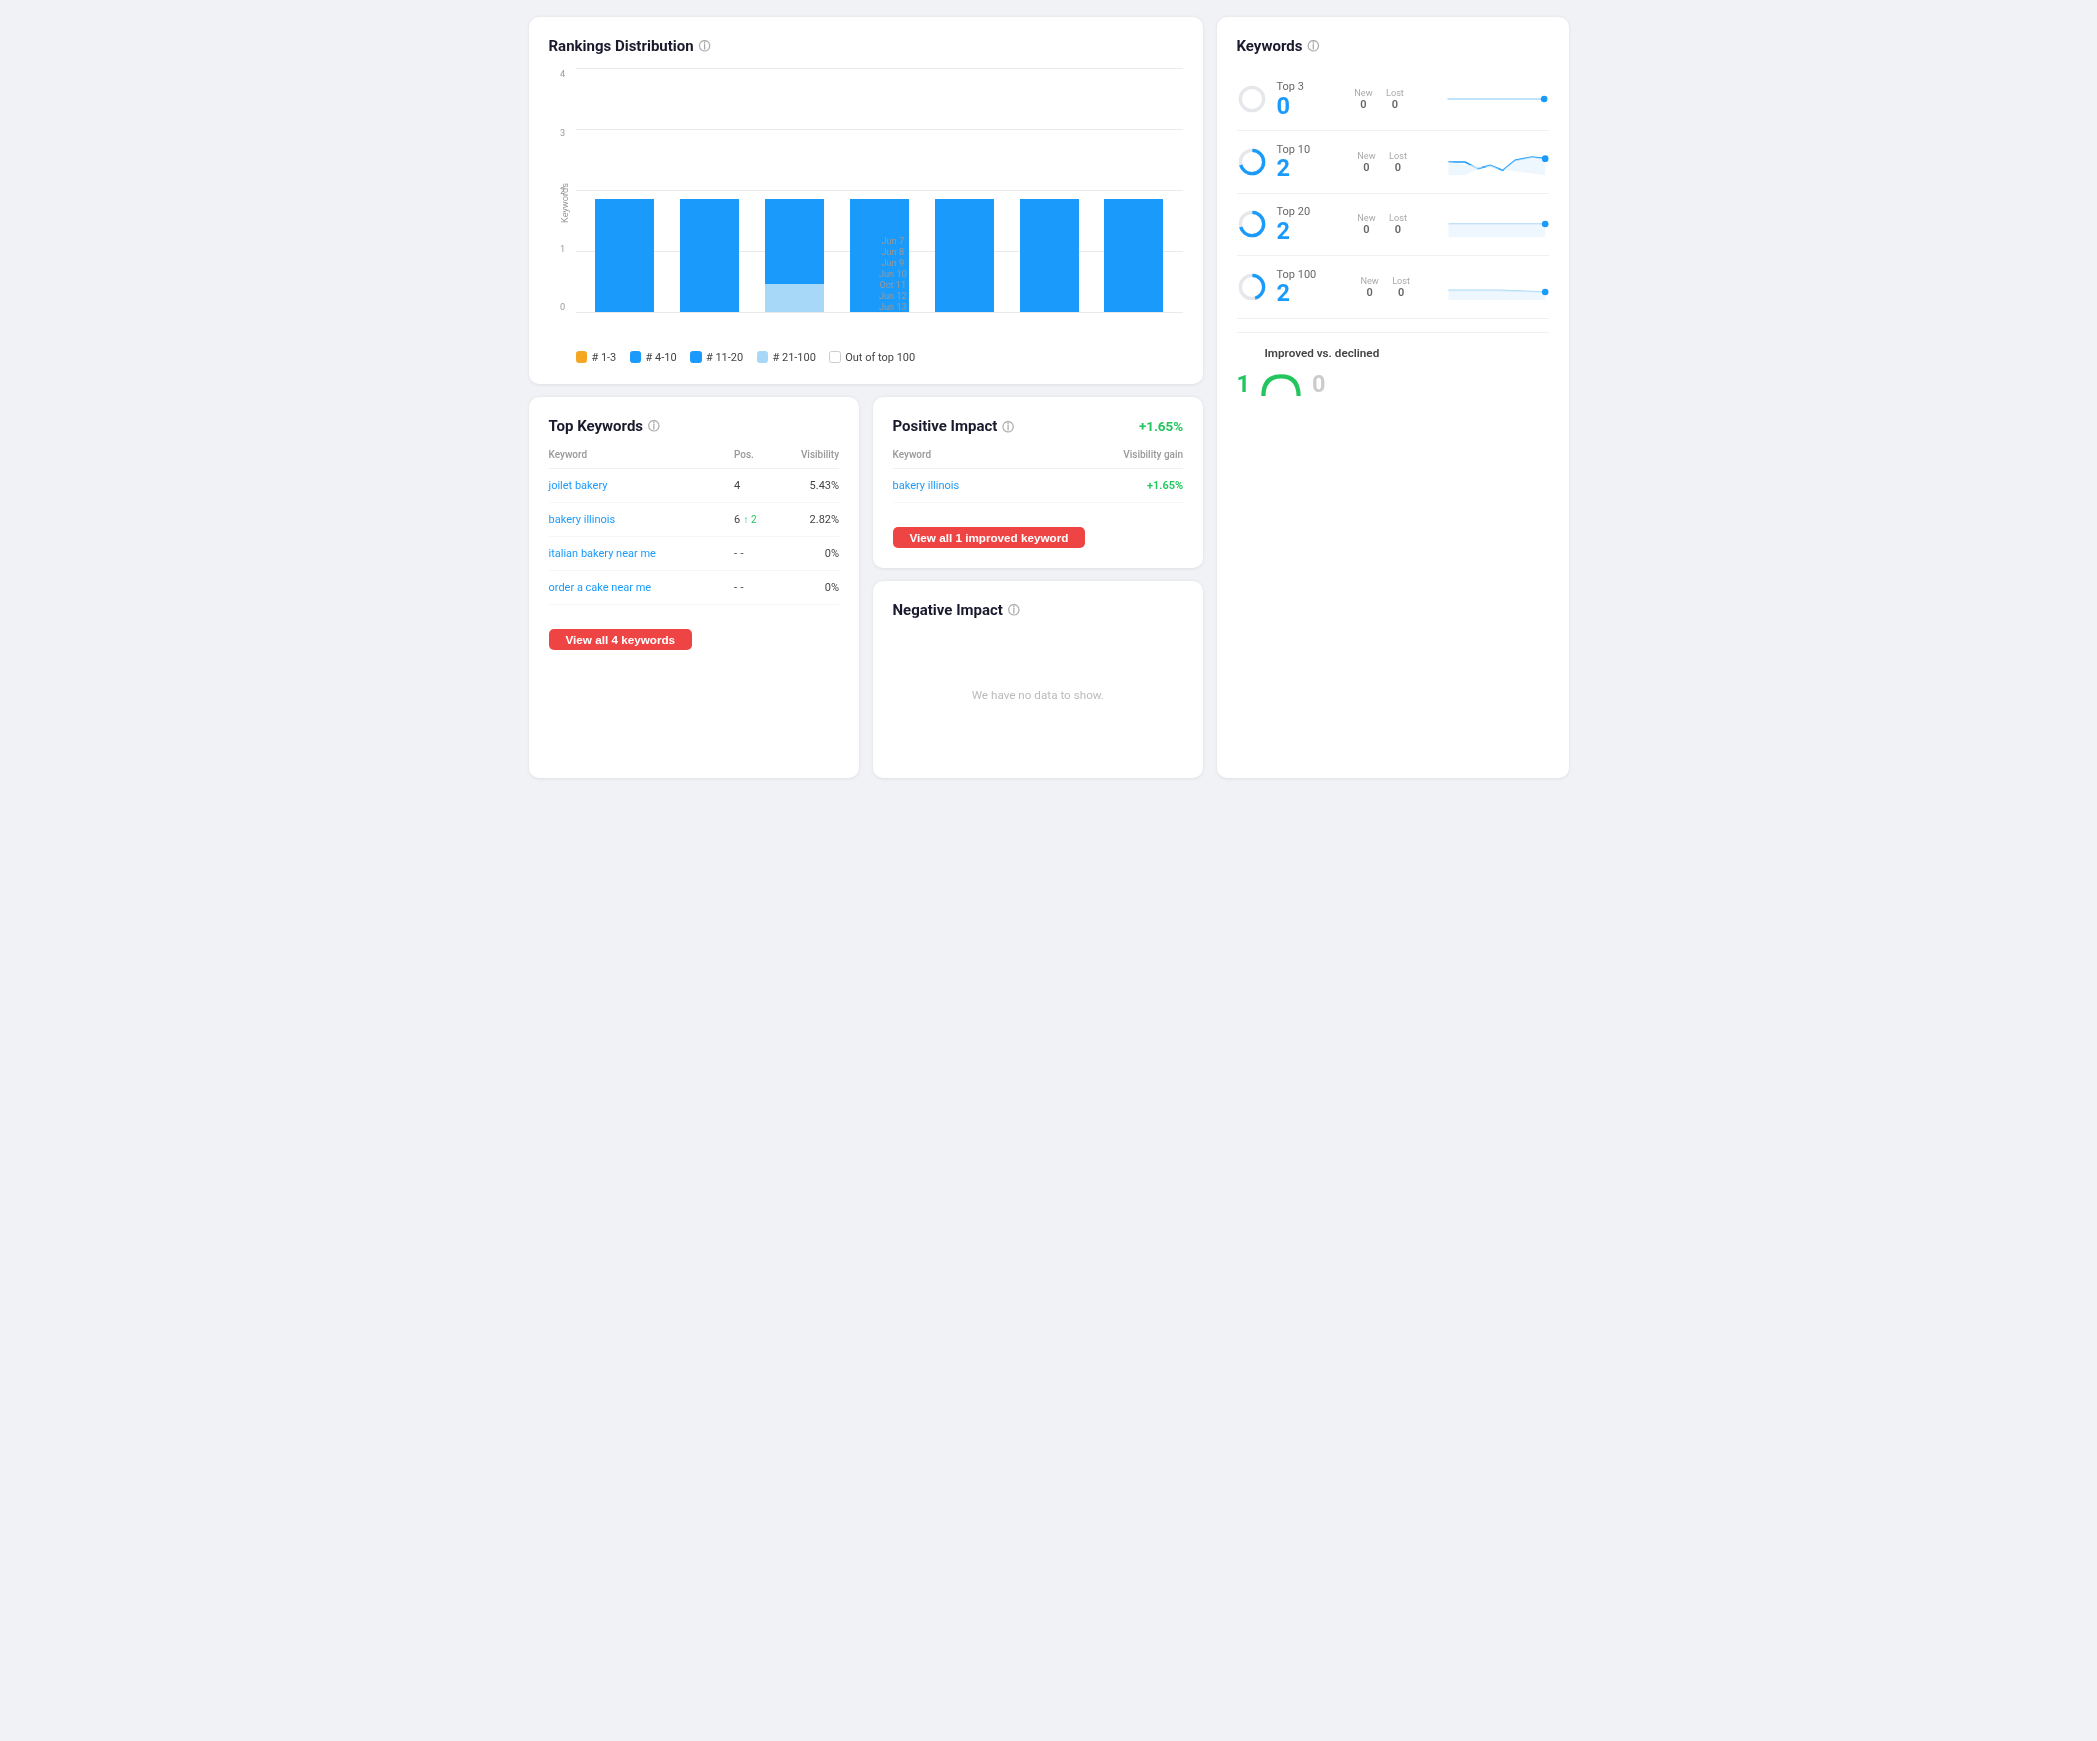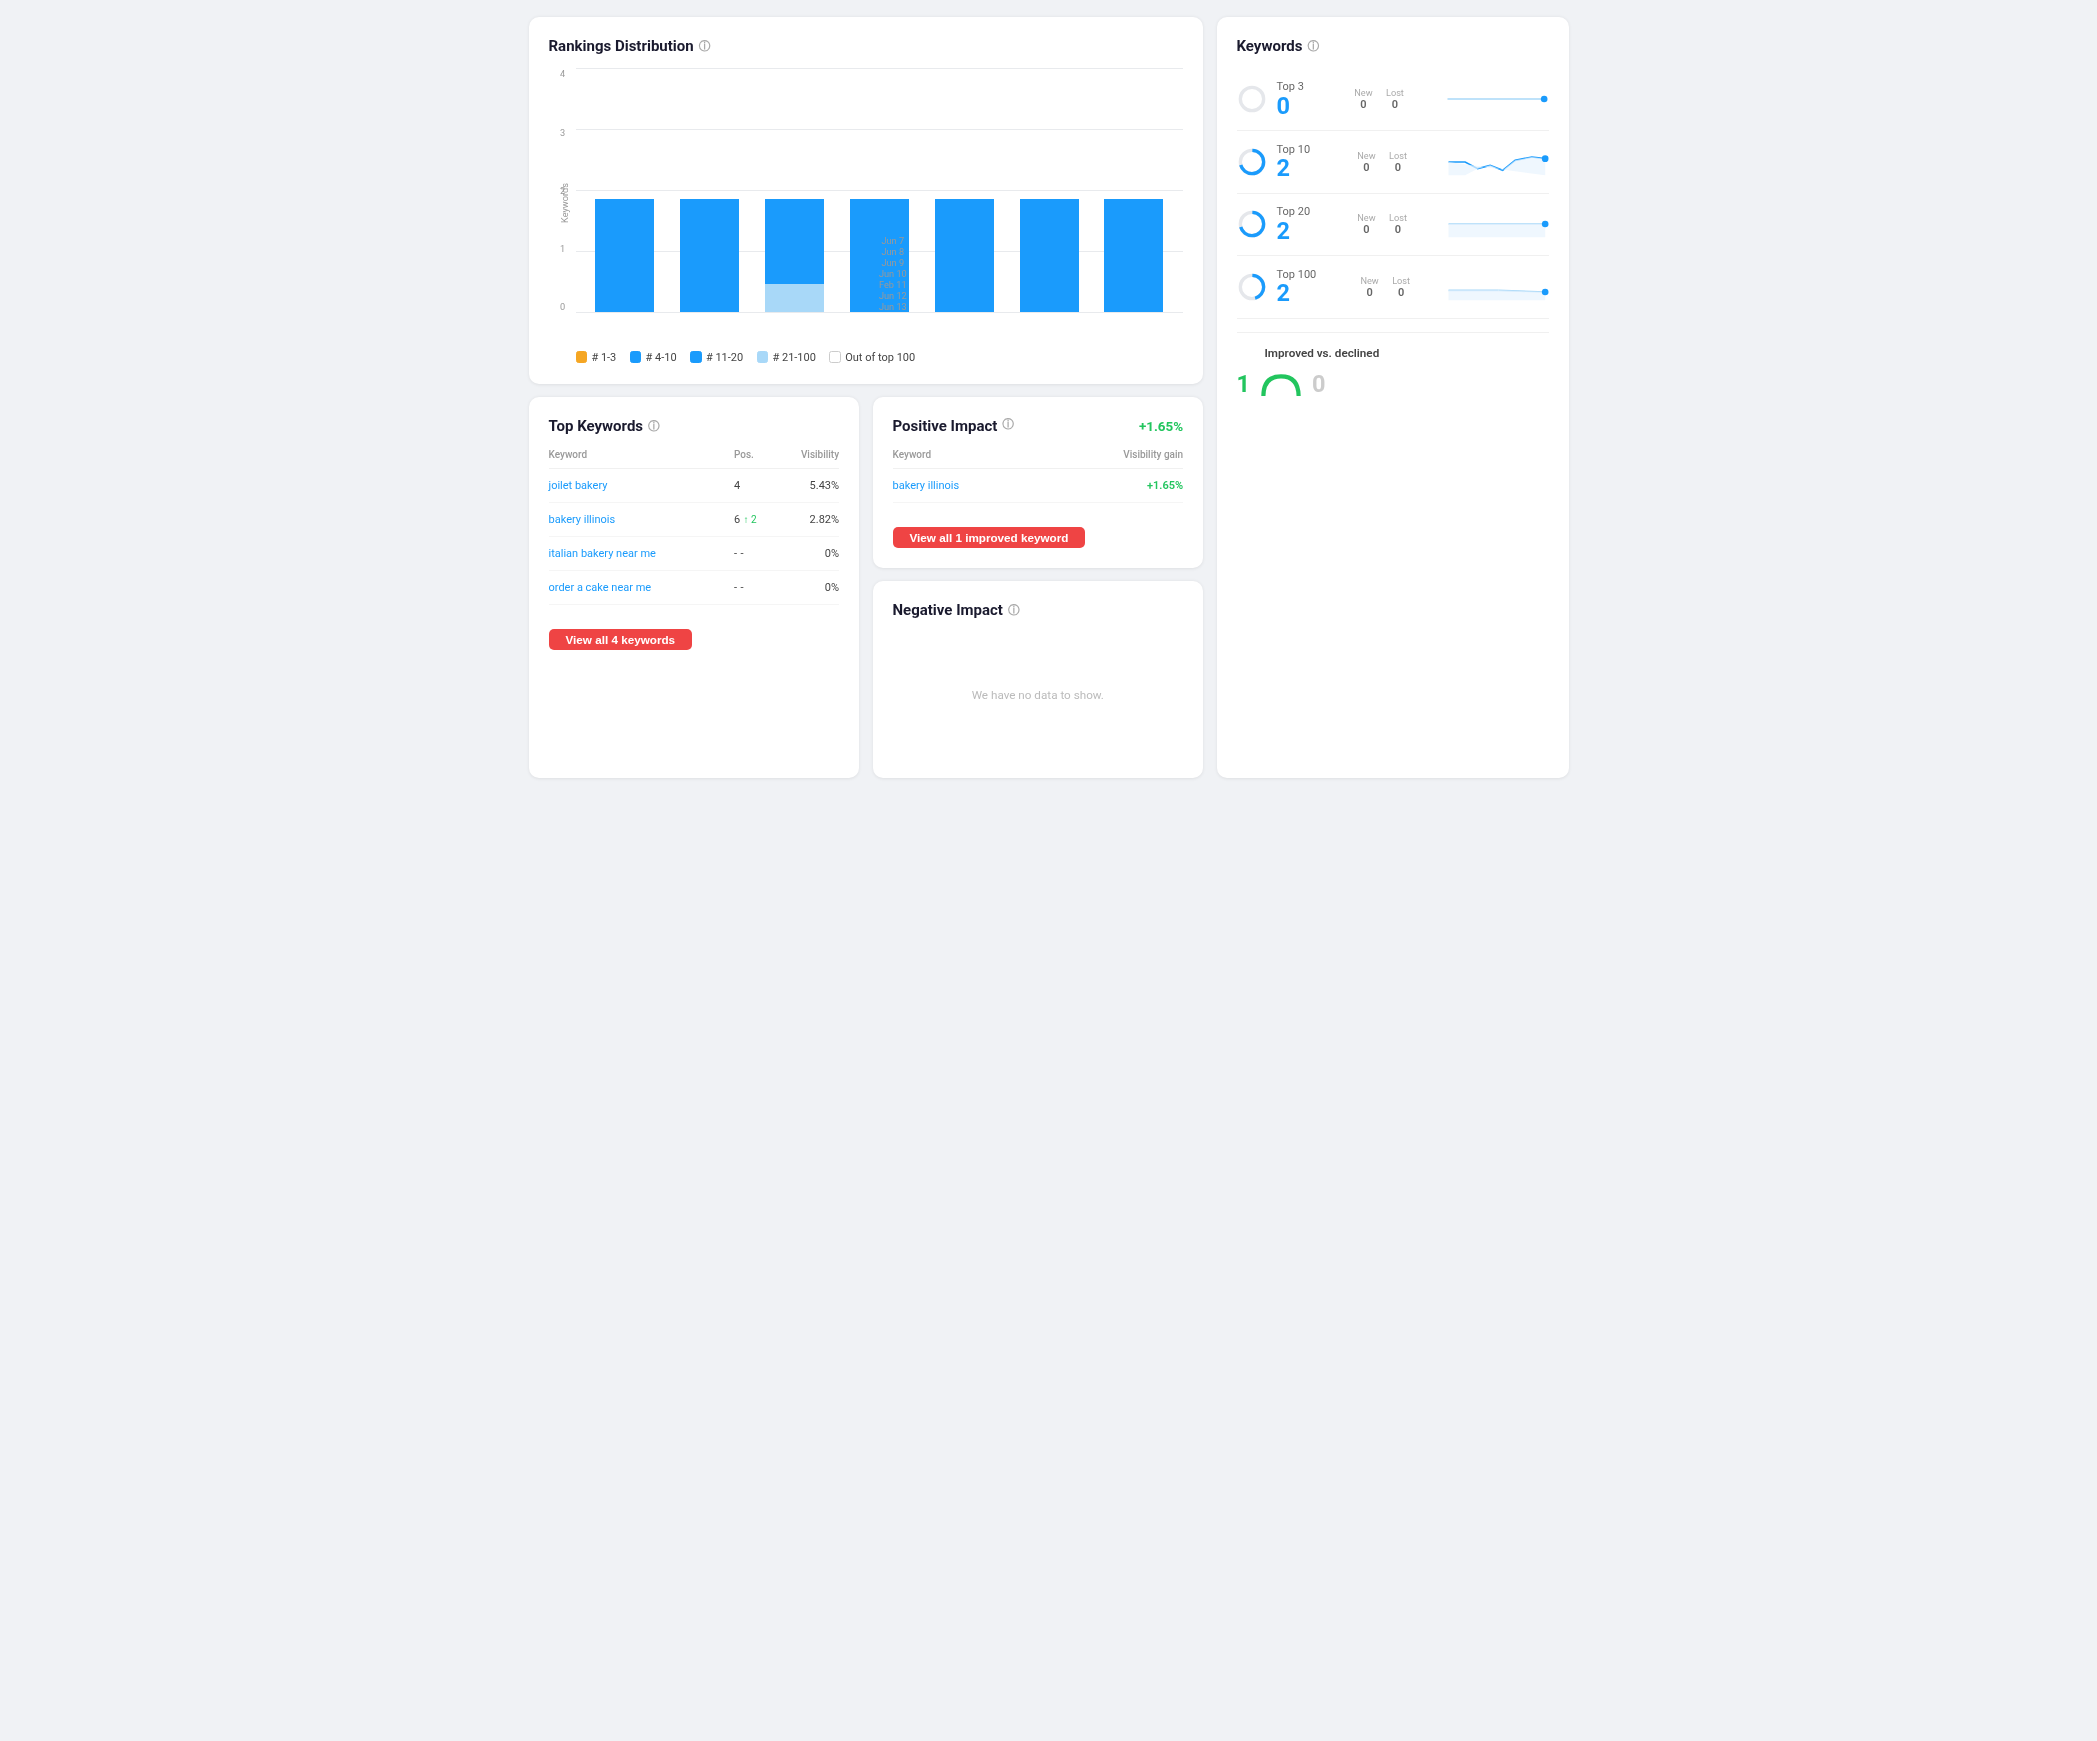--- a/index.html
+++ b/index.html
@@ -290,21 +290,21 @@
       display: flex;
       align-items: center;
       justify-content: space-between;
       margin-bottom: 13.4px;
     }
     .pi-title {
       font-size: 15px;
       font-weight: 700;
       color: #1a1a2e;
       display: flex;
-      align-items: flex-start;
+      align-items: flex-end;
       gap: 5px;
     }
     .pi-value {
       font-size: 13.4px;
       font-weight: 700;
       color: #22c55e;
     }
 
     
     .no-data {
@@ -380,21 +380,21 @@
               <div class="bar-stack" style="height: 113px; justify-content: flex-end; display: flex; flex-direction: column;">
                 <div class="bar-segment" style="height: 113px; background: rgb(26, 155, 252);"></div>
               </div>
             </div>
           </div>
         <div class="x-labels" id="x-labels">
             <span class="x-label">Jun 7</span>
             <span class="x-label">Jun 8</span>
             <span class="x-label">Jun 9</span>
             <span class="x-label">Jun 10</span>
-            <span class="x-label">Feb 11</span>
+            <span class="x-label">Oct 11</span>
             <span class="x-label">Jun 12</span>
             <span class="x-label">Jun 13</span>
           </div>
       </div>
     </div>
 
     <div class="chart-legend">
       <div class="legend-item">
         <div class="legend-box" style="background:#f5a623;border-color:#f5a623;"></div>
         <span># 1-3</span>

